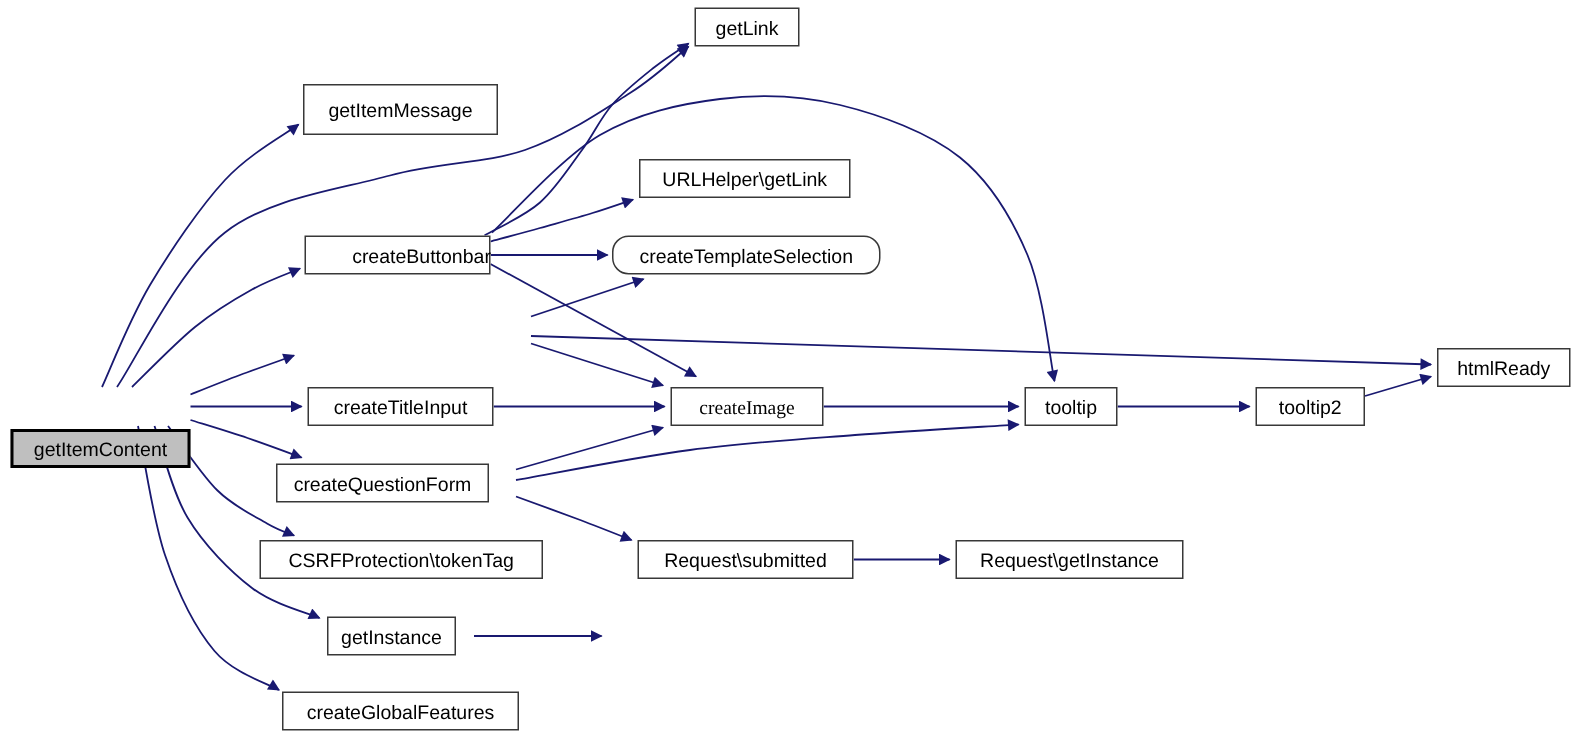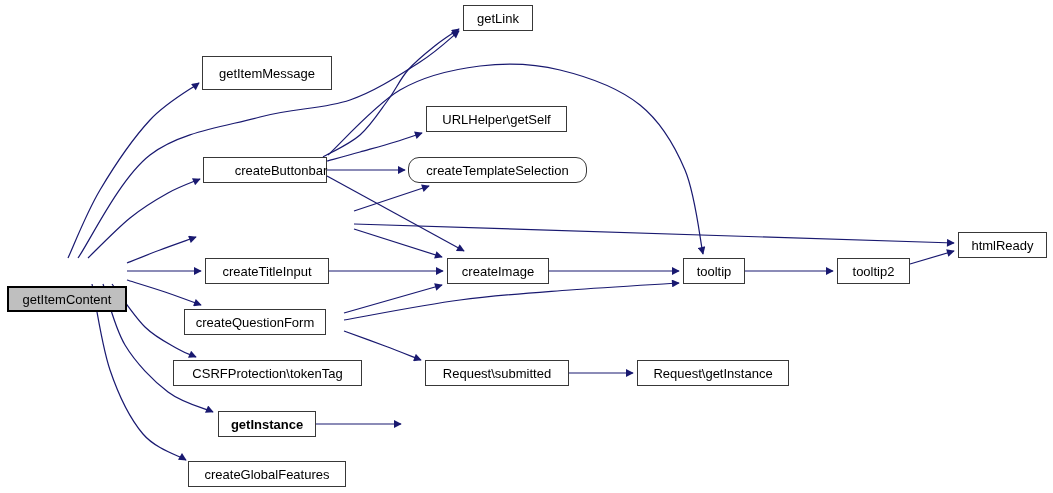--- a/index.html
+++ b/index.html
@@ -66,27 +66,27 @@
         <path d="M316,424 L401,424" class="edge" marker-end="url(#arrow)"></path>
         <path d="M549,271 L679,271" class="edge" marker-end="url(#arrow)"></path>
         <path d="M745,271 L833,271" class="edge" marker-end="url(#arrow)"></path>
         <path d="M910,264 L954,251" class="edge" marker-end="url(#arrow)"></path>
       </g>
   </svg>
 
 <div class="node highlighted" style="left: 7px; top: 258px; width: 120px; height: 26px;">getItemContent</div>
     <div class="node" style="left: 202px; top: 56px; width: 130px; height: 34px;">getItemMessage</div>
     <div class="node" style="left: 463px; top: 5px; width: 70px; height: 26px;">getLink</div>
-    <div class="node" style="left: 426px; top: 106px; width: 141px; height: 26px;">URLHelper\getSelf</div>
+    <div class="node" style="left: 426px; top: 106px; width: 141px; height: 26px;">URLHelper\getLink</div>
     <div class="node" style="left: 203px; top: 157px; width: 124px; height: 26px; padding-left: 32px;">createButtonbar</div>
     <div class="node" style="left: 408px; top: 157px; width: 179px; height: 26px; border-radius: 11px;">createTemplateSelection</div>
     <div class="node" style="left: 205px; top: 258px; width: 124px; height: 26px;">createTitleInput</div>
-    <div class="node" style="left: 447px; top: 258px; width: 102px; height: 26px;">createImage</div>
+    <div class="node" style="left: 447px; top: 258px; width: 102px; height: 26px; font-family: Liberation Serif, serif;">createImage</div>
     <div class="node" style="left: 683px; top: 258px; width: 62px; height: 26px;">tooltip</div>
     <div class="node" style="left: 837px; top: 258px; width: 73px; height: 26px;">tooltip2</div>
     <div class="node" style="left: 958px; top: 232px; width: 89px; height: 26px;">htmlReady</div>
     <div class="node" style="left: 184px; top: 309px; width: 142px; height: 26px;">createQuestionForm</div>
     <div class="node" style="left: 173px; top: 360px; width: 189px; height: 26px;">CSRFProtection\tokenTag</div>
     <div class="node" style="left: 425px; top: 360px; width: 144px; height: 26px;">Request\submitted</div>
     <div class="node" style="left: 637px; top: 360px; width: 152px; height: 26px;">Request\getInstance</div>
-    <div class="node" style="left: 218px; top: 411px; width: 98px; height: 26px; font-weight: bold;">getInstance</div>
+    <div class="node" style="left: 218px; top: 411px; width: 86px; height: 26px;">getInstance</div>
     <div class="node" style="left: 188px; top: 461px; width: 158px; height: 26px;">createGlobalFeatures</div>
   </div>
 
 </body></html>

